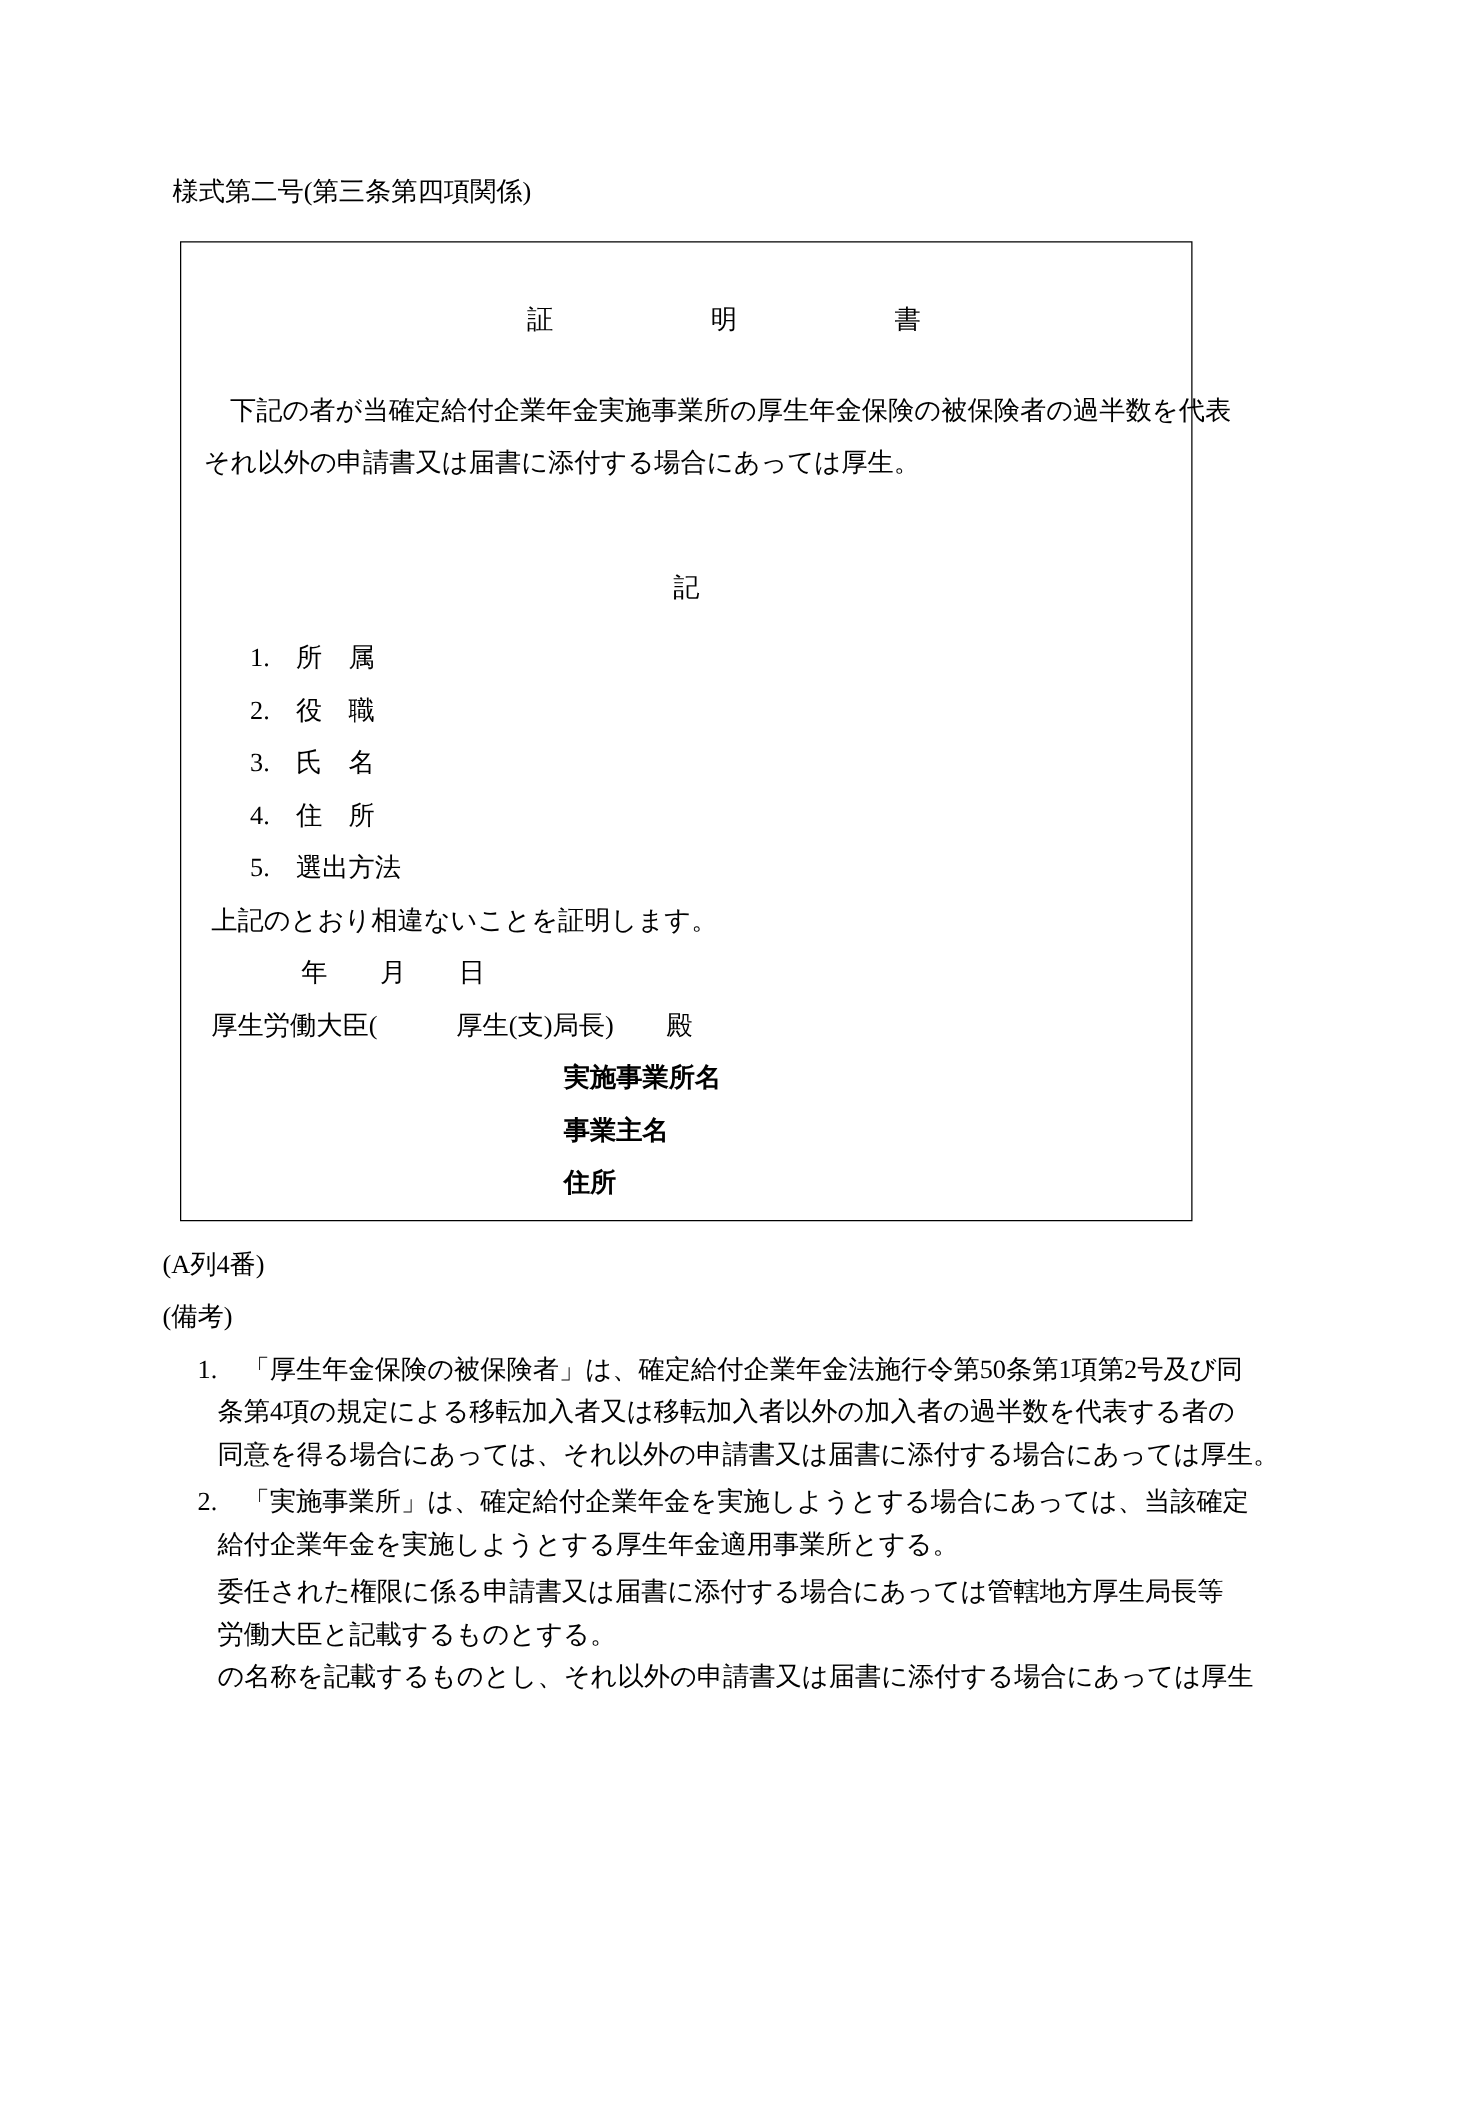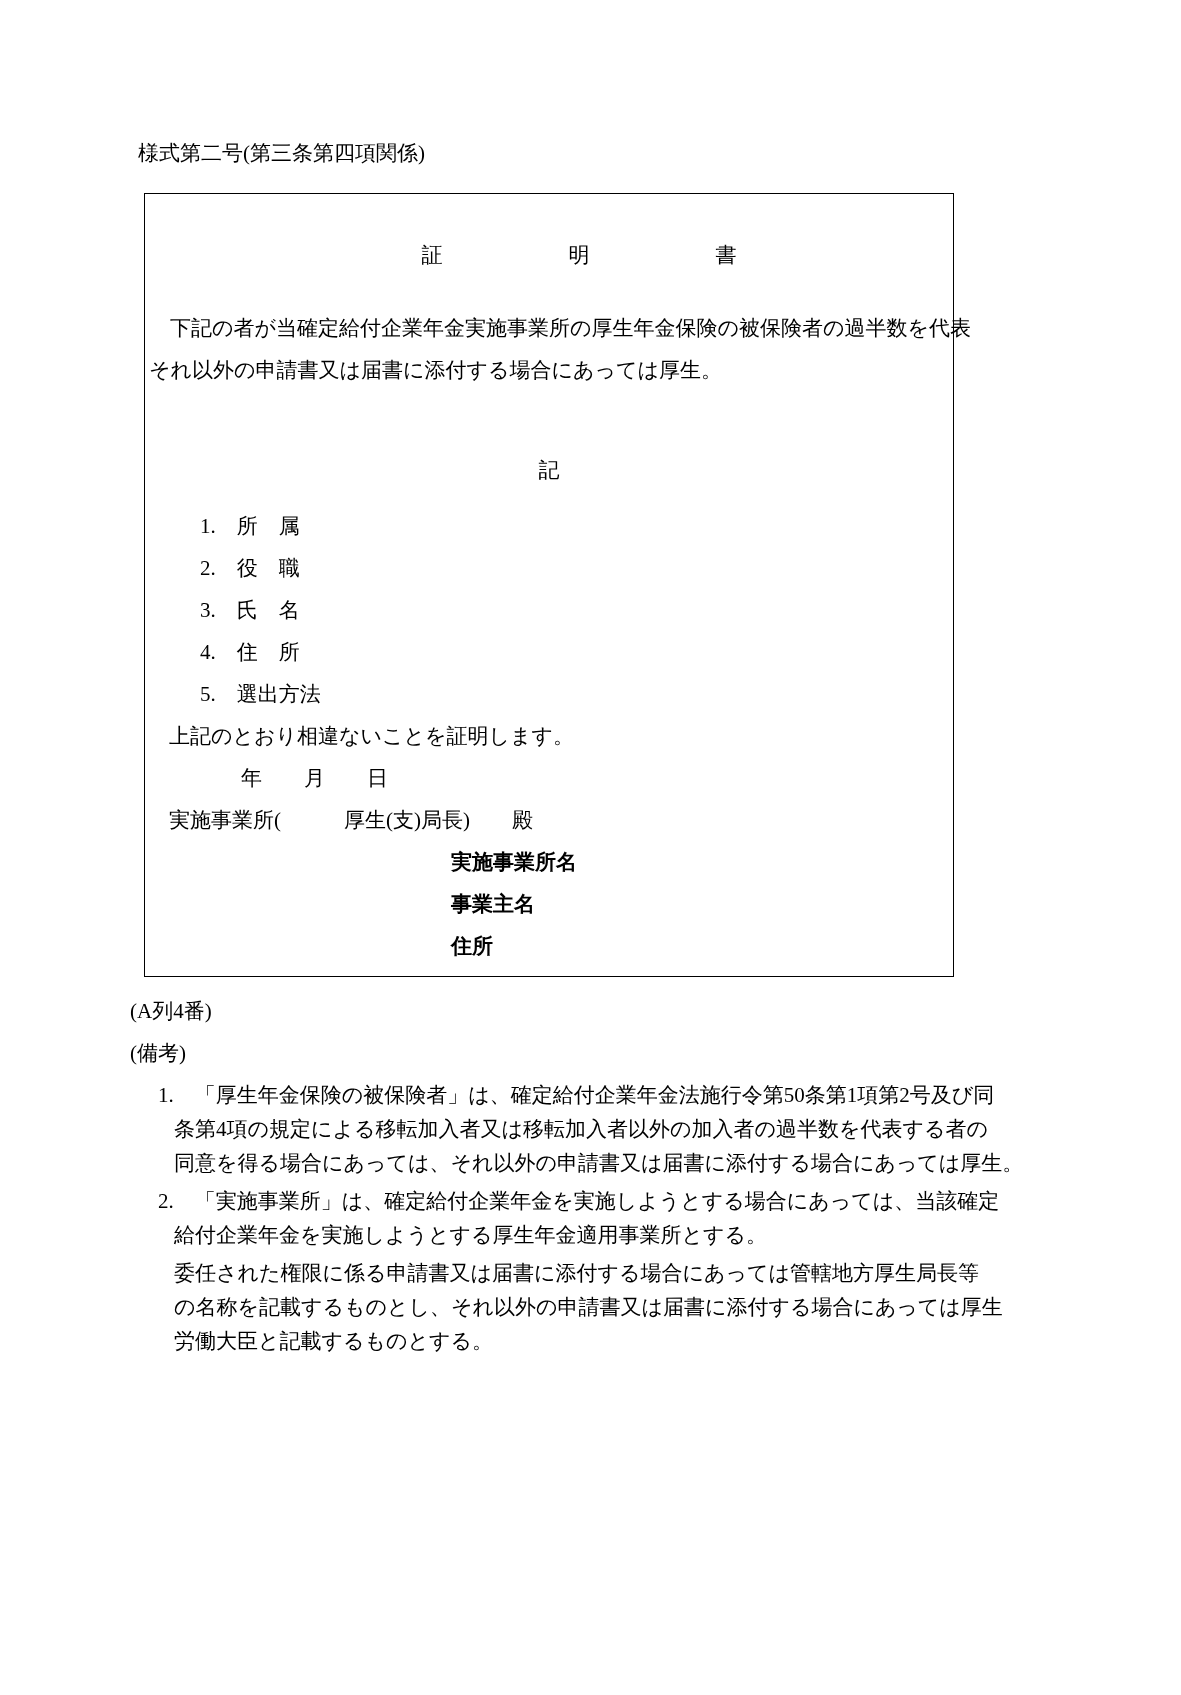--- a/index.html
+++ b/index.html
@@ -30,21 +30,21 @@
     box-sizing: border-box;
   }
   .cert-box > div { line-height: 42px; }
   .cert-title {
     margin-top: 40px;
     text-align: center;
     padding-left: 60px;
     white-space: nowrap;
   }
   .cert-body { margin-top: 31px; }
-  .bline { line-height: 42px; padding: 0 4px; white-space: nowrap; }
+  .bline { line-height: 42px; padding: 0 4px; white-space: nowrap; margin-left: 14px; }
   .cert-ki { margin-top: 58px; text-align: center; }
   .cert-items { margin-top: 14px; }
   .citem { line-height: 42px; padding-left: 55px; white-space: nowrap; }
   .cert-att { padding-left: 24px; white-space: nowrap; }
   .cert-date { padding-left: 96px; white-space: nowrap; }
   .cert-addr { padding-left: 24px; white-space: nowrap; }
   .sline { line-height: 42px; padding-left: 306px; white-space: nowrap; font-weight: bold; }
   .below {
     position: absolute;
     left: 130px;
@@ -89,21 +89,21 @@
     <div class="cert-items">
       <div class="citem">1.　所　属</div>
       <div class="citem">2.　役　職</div>
       <div class="citem">3.　氏　名</div>
       <div class="citem">4.　住　所</div>
       <div class="citem">5.　選出方法</div>
     </div>
 
     <div class="cert-att">上記のとおり相違ないことを証明します。</div>
     <div class="cert-date">年　　月　　日</div>
-    <div class="cert-addr">実施事業所(　　　厚生(支)局長)　　殿</div>
+    <div class="cert-addr">厚生労働大臣(　　　厚生(支)局長)　　殿</div>
 
     <div class="cert-sigs">
       <div class="sline">実施事業所名</div>
       <div class="sline">事業主名</div>
       <div class="sline">住所</div>
     </div>
   </div>
 
   <div class="below">
     <div class="paper-size">(A列4番)</div>
@@ -114,19 +114,19 @@
         <div class="nline nfirst">1.　「厚生年金保険の被保険者」は、確定給付企業年金法施行令第50条第1項第2号及び同</div>
         <div class="nline ncont">条第4項の規定による移転加入者又は移転加入者以外の加入者の過半数を代表する者の</div>
         <div class="nline ncont">同意を得る場合にあっては、それ以外の申請書又は届書に添付する場合にあっては厚生。</div>
       </div>
       <div class="note">
         <div class="nline nfirst">2.　「実施事業所」は、確定給付企業年金を実施しようとする場合にあっては、当該確定</div>
         <div class="nline ncont">給付企業年金を実施しようとする厚生年金適用事業所とする。</div>
       </div>
       <div class="note">
         <div class="nline ncont">委任された権限に係る申請書又は届書に添付する場合にあっては管轄地方厚生局長等</div>
+        <div class="nline ncont">労働大臣と記載するものとする。</div>
         <div class="nline ncont">の名称を記載するものとし、それ以外の申請書又は届書に添付する場合にあっては厚生</div>
-        <div class="nline ncont">労働大臣と記載するものとする。</div>
       </div>
     </div>
   </div>
 
 </div>
 
 </body></html>

